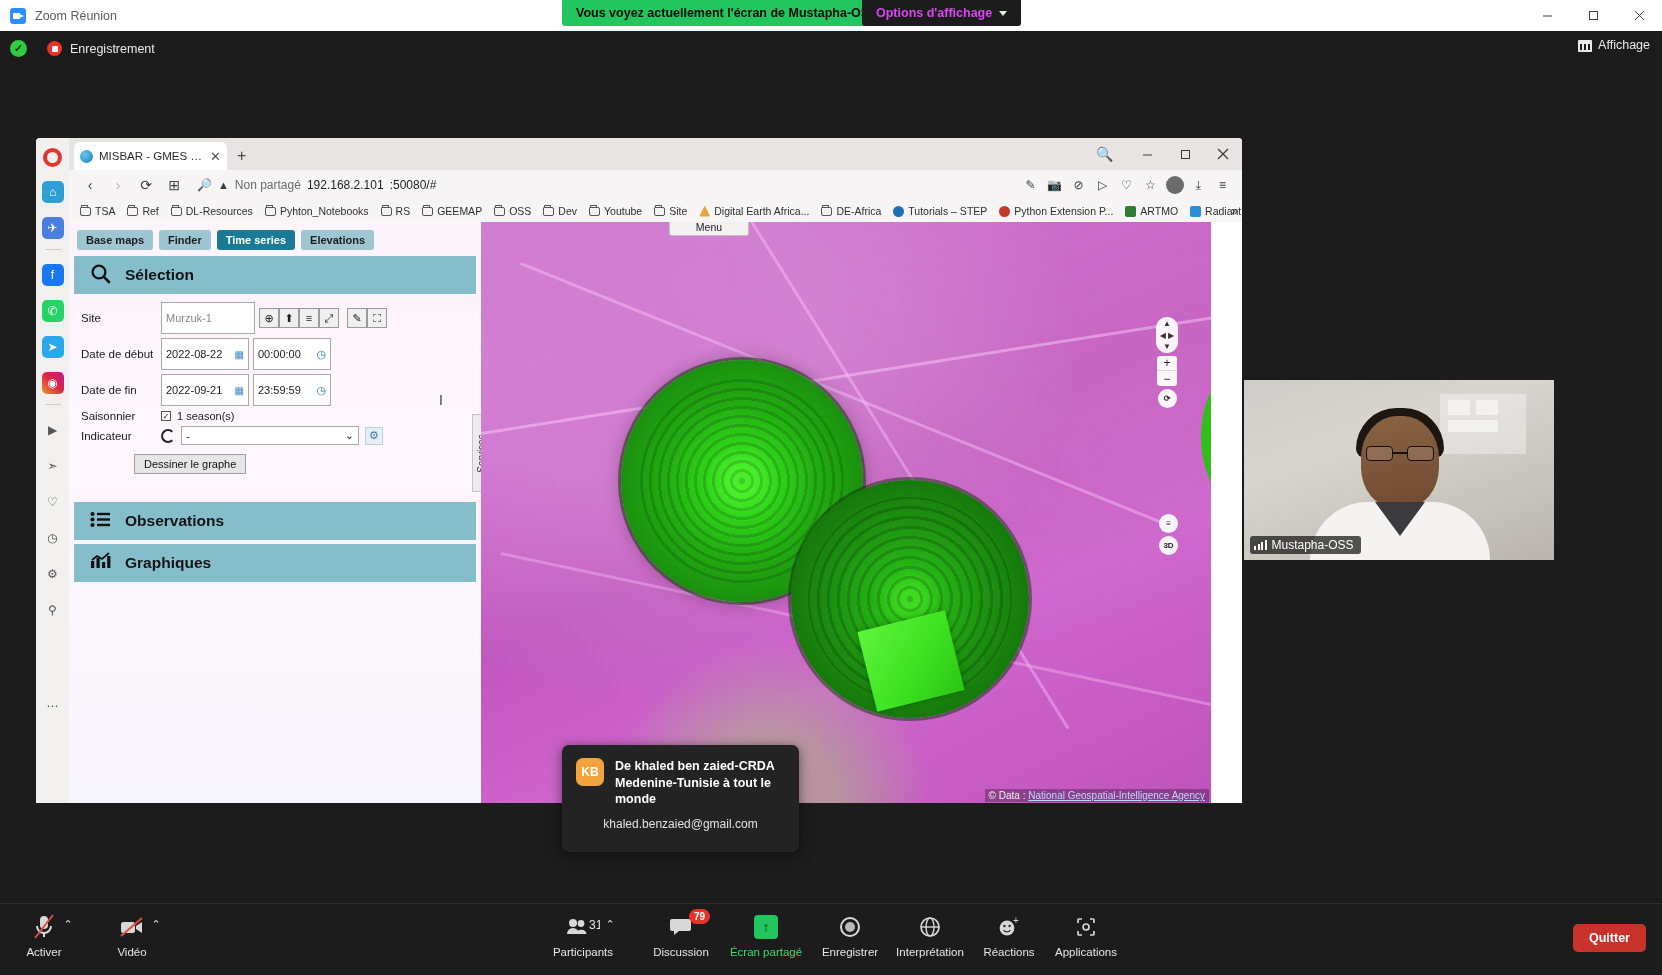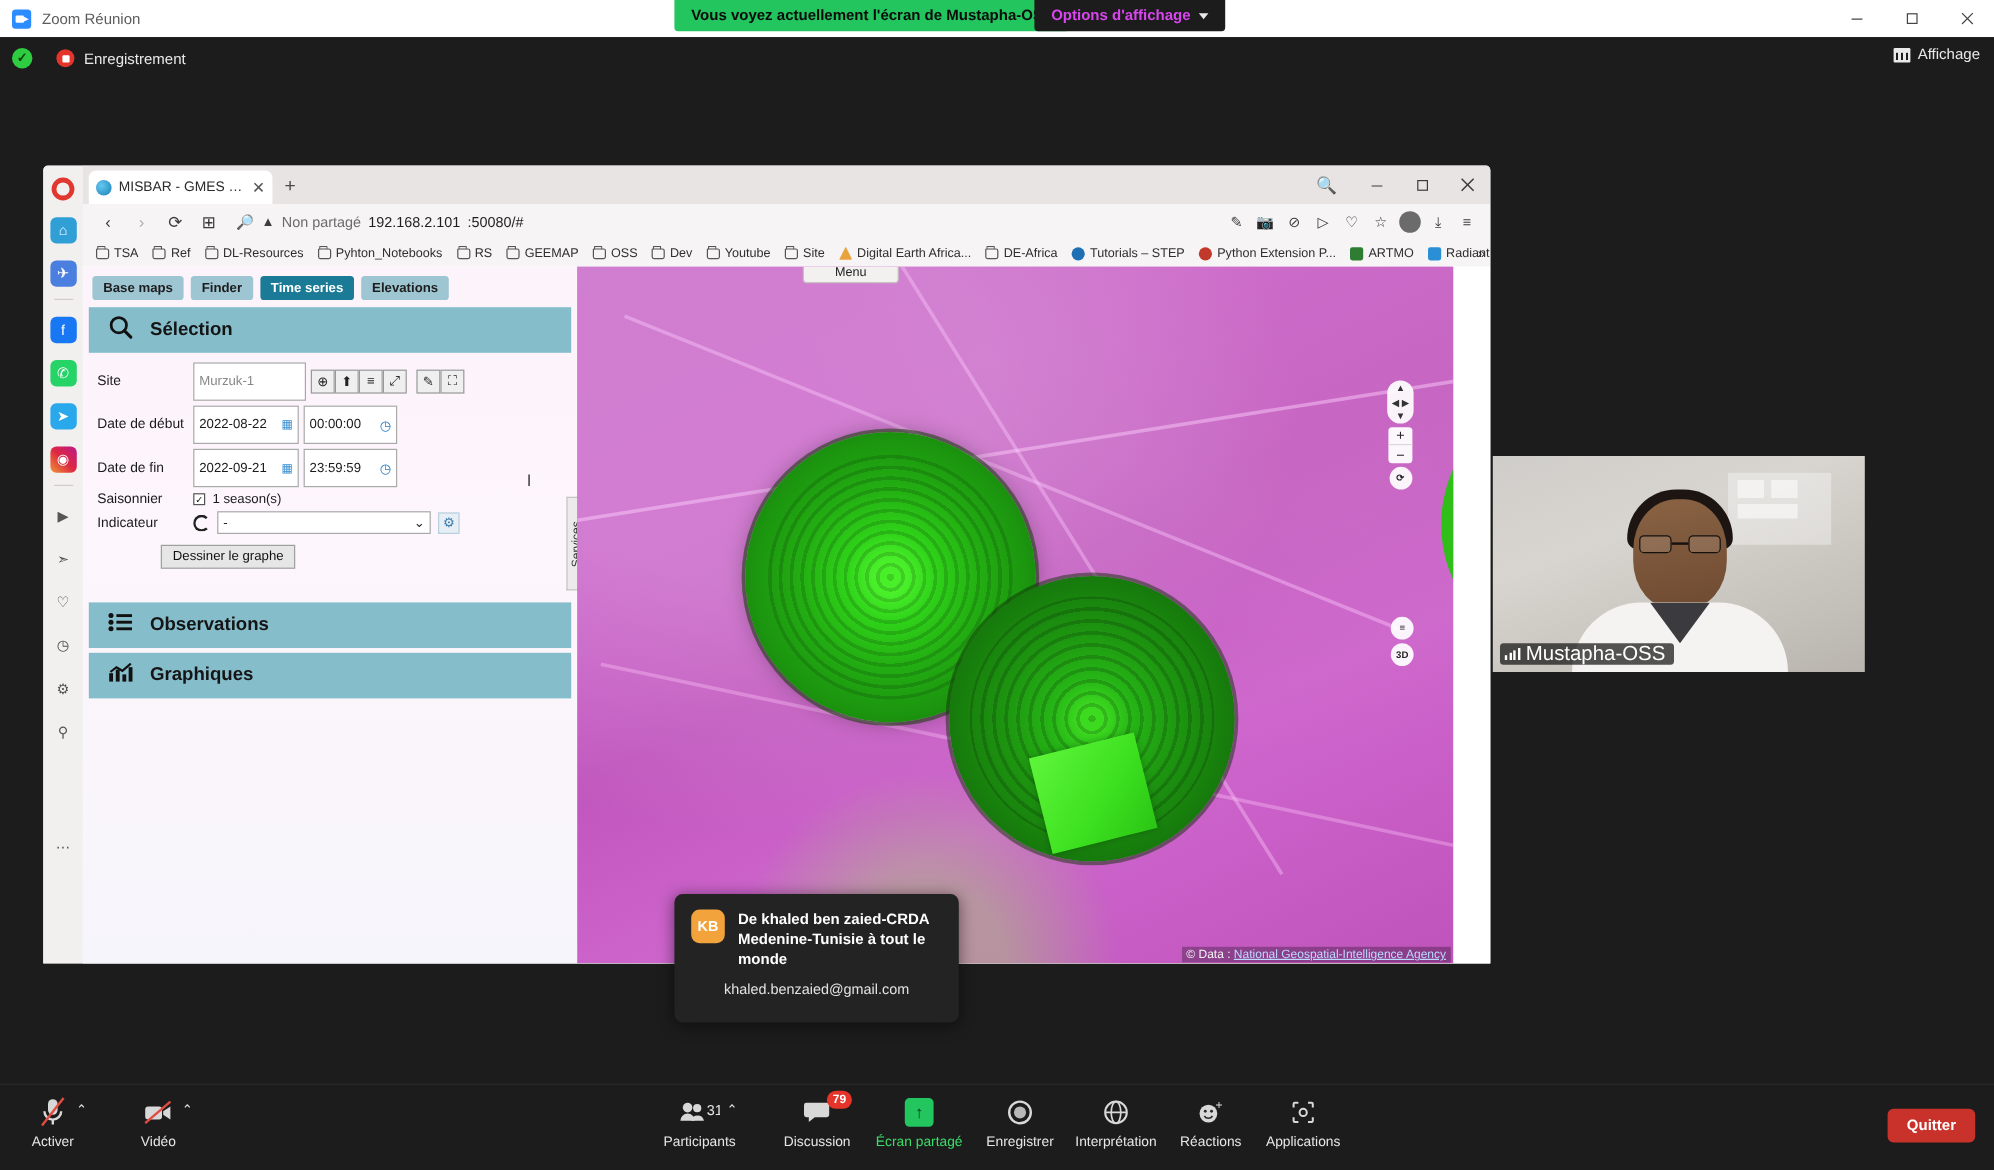--- a/index.html
+++ b/index.html
@@ -305,21 +305,21 @@
   .person-body{
     position:absolute; left:66px; top:122px; width:180px; height:60px; border-radius:58px 58px 0 0;
     background:#f4f3f1;
   }
   .person-collar{
     position:absolute; left:131px; top:122px; width:50px; height:34px;
     background:#3b3b3f; clip-path:polygon(50% 100%,0 0,100% 0);
   }
   .tile-name{
     position:absolute; left:6px; bottom:6px; height:18px; padding:0 7px 0 4px;
-    background:rgba(20,20,20,.72); border-radius:3px; color:#fff; font-size:17px;
+    background:rgba(20,20,20,.72); border-radius:3px; color:#fff; font-size:12px;
     display:flex;align-items:center;gap:5px;
   }
   .bars{display:flex;align-items:flex-end;gap:1.5px;height:10px;}
   .bars i{width:2px;background:#fff;display:block;}
   .bars i:nth-child(1){height:4px;} .bars i:nth-child(2){height:6px;}
   .bars i:nth-child(3){height:8px;} .bars i:nth-child(4){height:10px;}
 
   
   .zoom-toolbar{
     position:absolute; left:0; bottom:0; width:1662px; height:72px; background:#1c1c1c;

